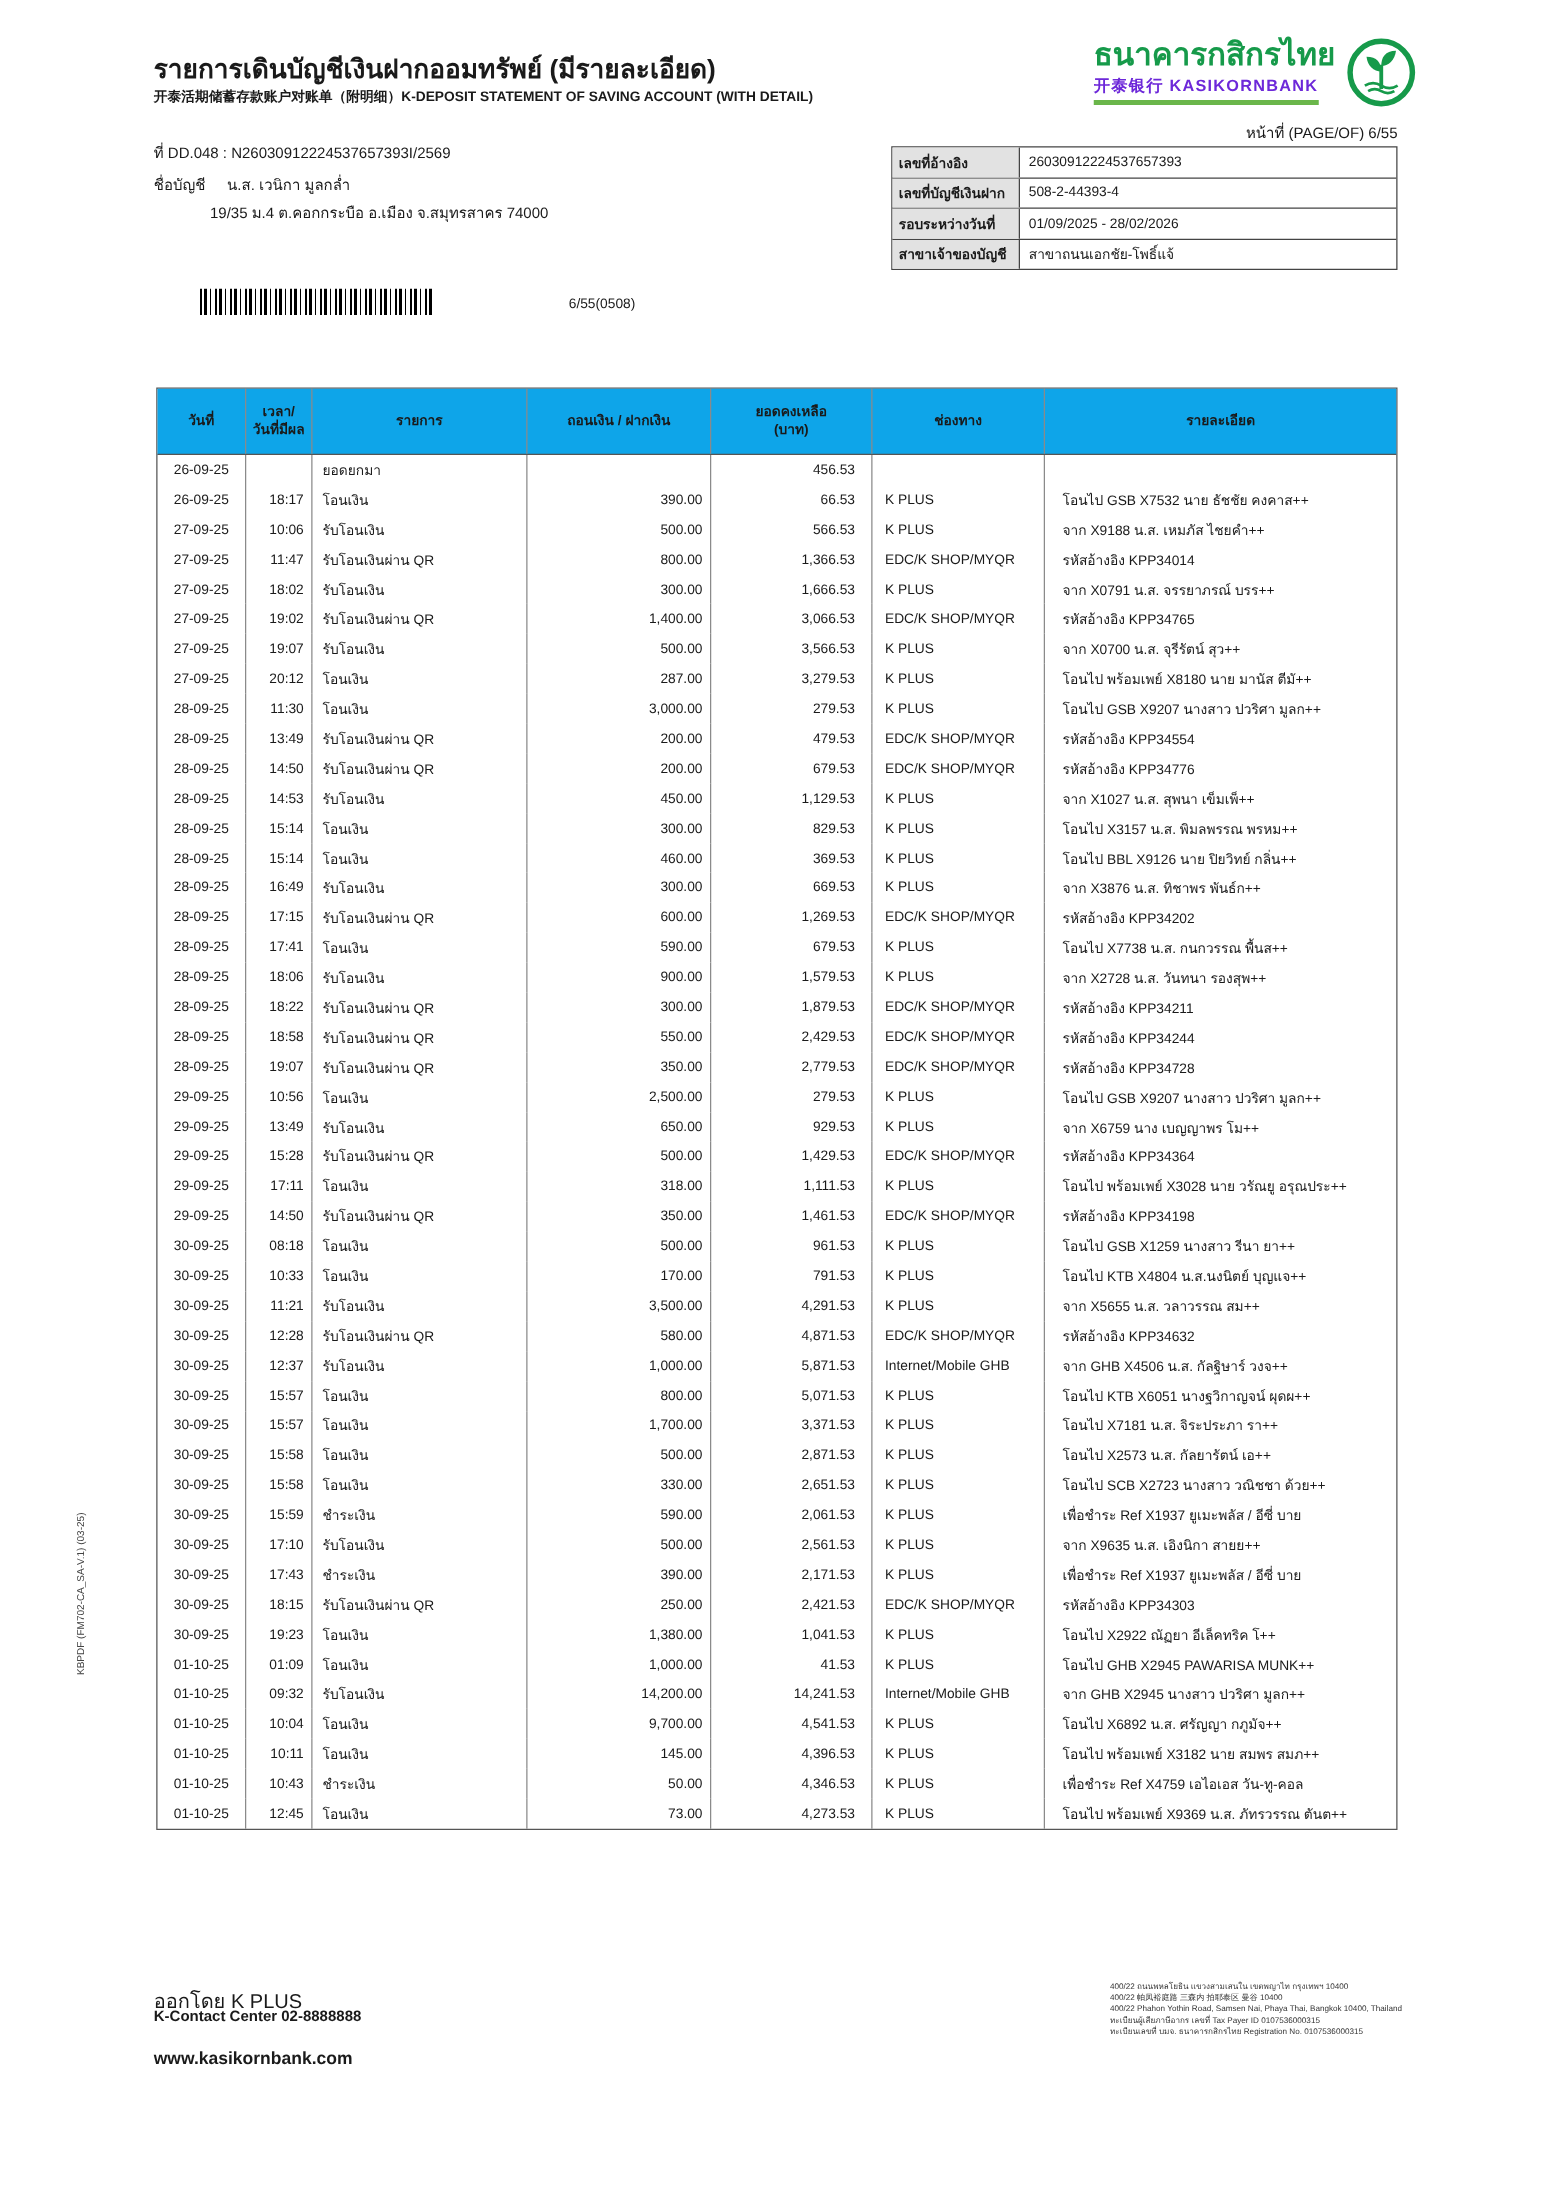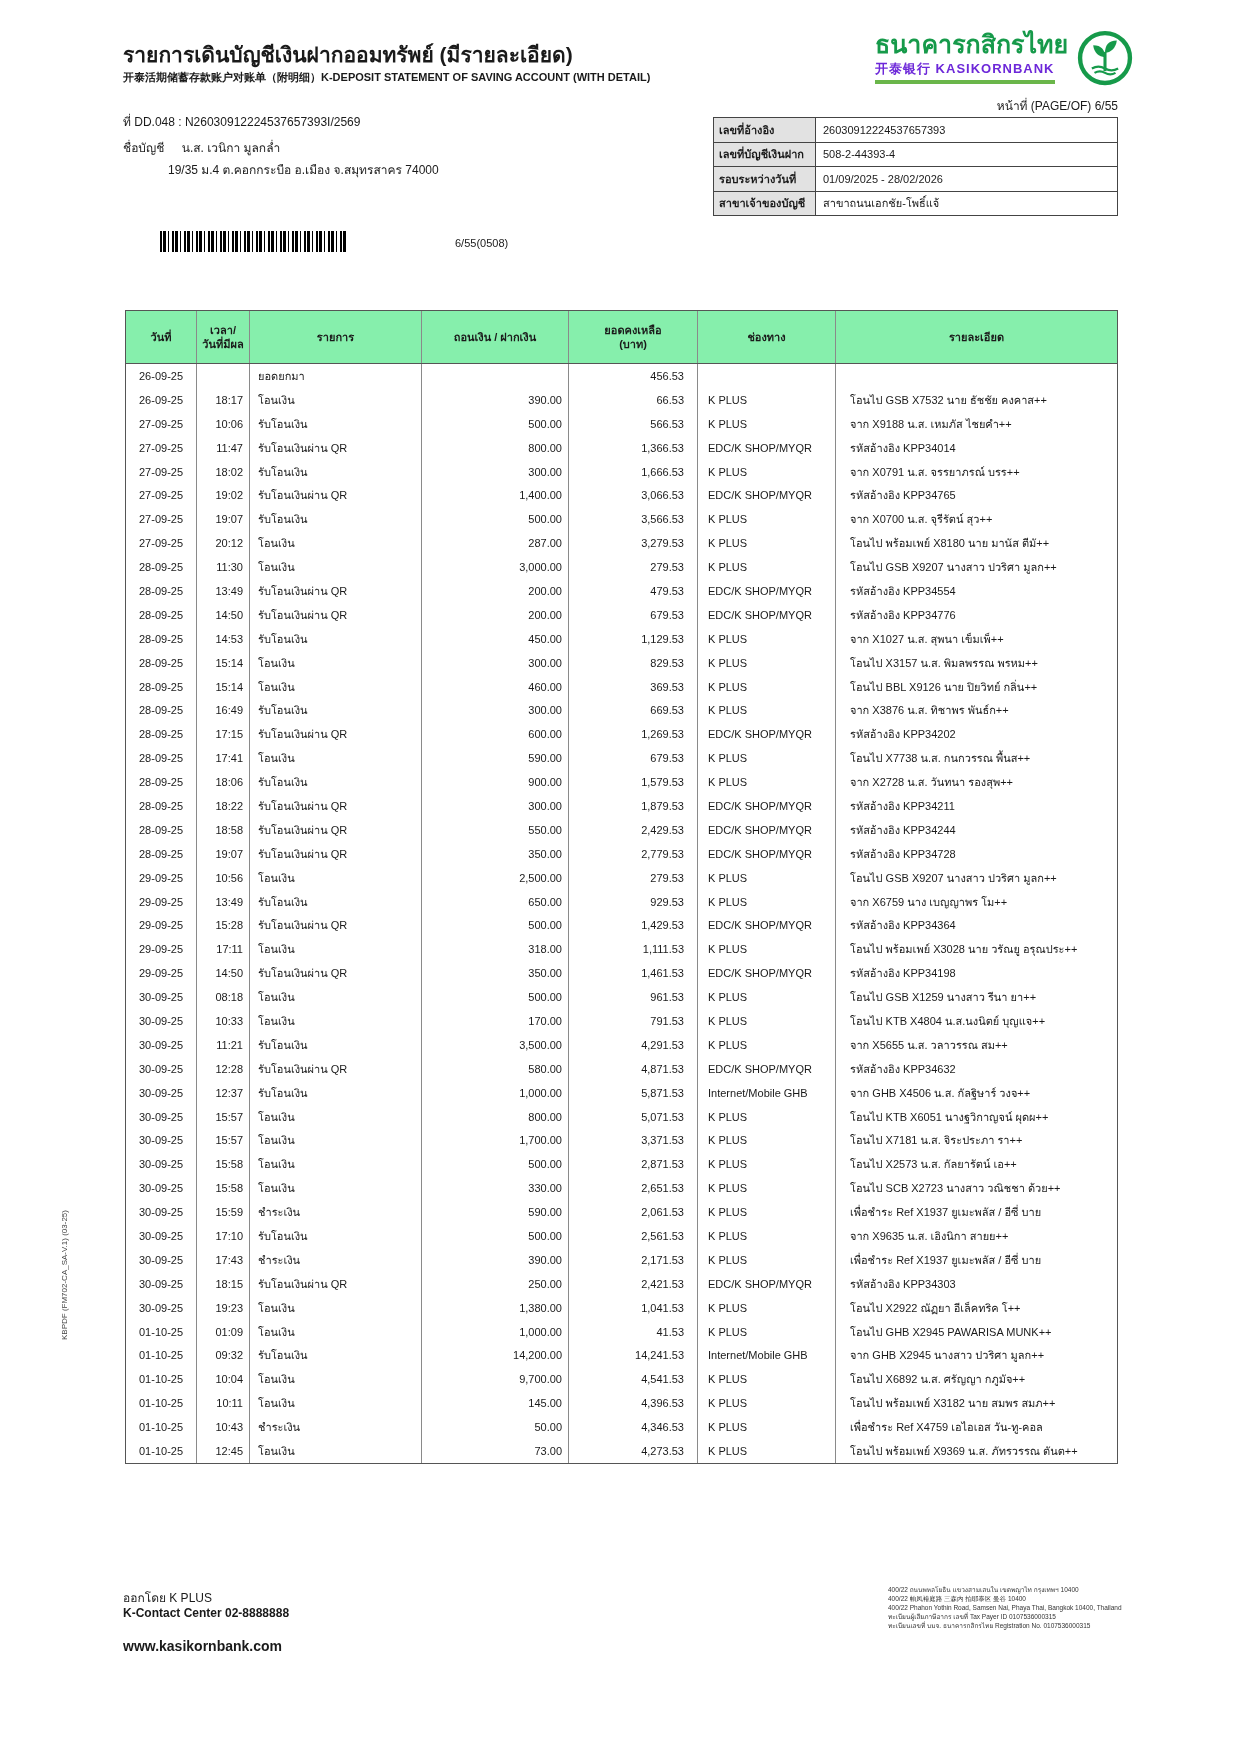--- a/index.html
+++ b/index.html
@@ -33,41 +33,41 @@
   .info-value{flex:1;font-size:11px;display:flex;align-items:center;padding-left:7px;}
 
   
   .barcode{position:absolute;left:160px;top:231px;width:188px;height:21px;
            background:repeating-linear-gradient(90deg,#000 0 2px,#fff 2px 3px,#000 3px 6px,#fff 6px 8px,#000 8px 9px,#fff 9px 12px);}
   .barcode-caption{position:absolute;left:455px;top:237px;font-size:11px;}
 
   
   .stmt-table{position:absolute;left:125px;top:310px;width:993px;border:1.5px solid #555;
               box-sizing:border-box;background:#fff;}
-  .thead{display:flex;height:52px;background:#86efac;border-bottom:1px solid #555;}
+  .thead{display:flex;height:52px;background:#0ea5e9;border-bottom:1px solid #555;}
   .th{box-sizing:border-box;border-right:1px solid #8a8a8a;display:flex;flex-direction:column;
       justify-content:center;align-items:center;font-size:11px;font-weight:bold;line-height:14px;text-align:center;}
   .th:last-child{border-right:none;}
   .trow{display:flex;height:23.9px;}
   .c{box-sizing:border-box;border-right:1px solid #8a8a8a;display:flex;align-items:center;
      font-size:11px;white-space:nowrap;overflow:hidden;}
   .c:last-child{border-right:none;}
   .w-date{width:71px;}  .w-time{width:53px;}  .w-desc{width:172px;}
   .w-amt{width:147px;}  .w-bal{width:129px;}  .w-chan{width:138px;}  .w-det{flex:1;}
   .c-date{padding-left:13px;}
   .c-time{justify-content:flex-end;padding-right:6px;}
   .c-desc{padding-left:8px;}
   .c-amt{justify-content:flex-end;padding-right:6px;}
   .c-amt.amt-w{}
   .c-bal{justify-content:flex-end;padding-right:13px;}
   .c-chan{padding-left:10px;}
   .c-det{padding-left:14px;}
 
   
-  .f-issued{position:absolute;left:123px;top:1588px;font-size:12px;}
+  .f-issued{position:absolute;left:123px;top:1588px;font-size:16px;}
   .f-contact{position:absolute;left:123px;top:1606px;font-size:12px;font-weight:bold;}
   .f-web{position:absolute;left:123px;top:1628px;font-size:14px;font-weight:bold;margin-top:10px;}
   .fineprint{position:absolute;left:888px;top:1585px;width:330px;font-size:6.5px;
              line-height:9px;color:#333;}
   .side-note{position:absolute;left:60px;top:1340px;font-size:8px;color:#444;
              transform:rotate(-90deg);transform-origin:left top;white-space:nowrap;}
 </style>
 </head>
 <body>
 

